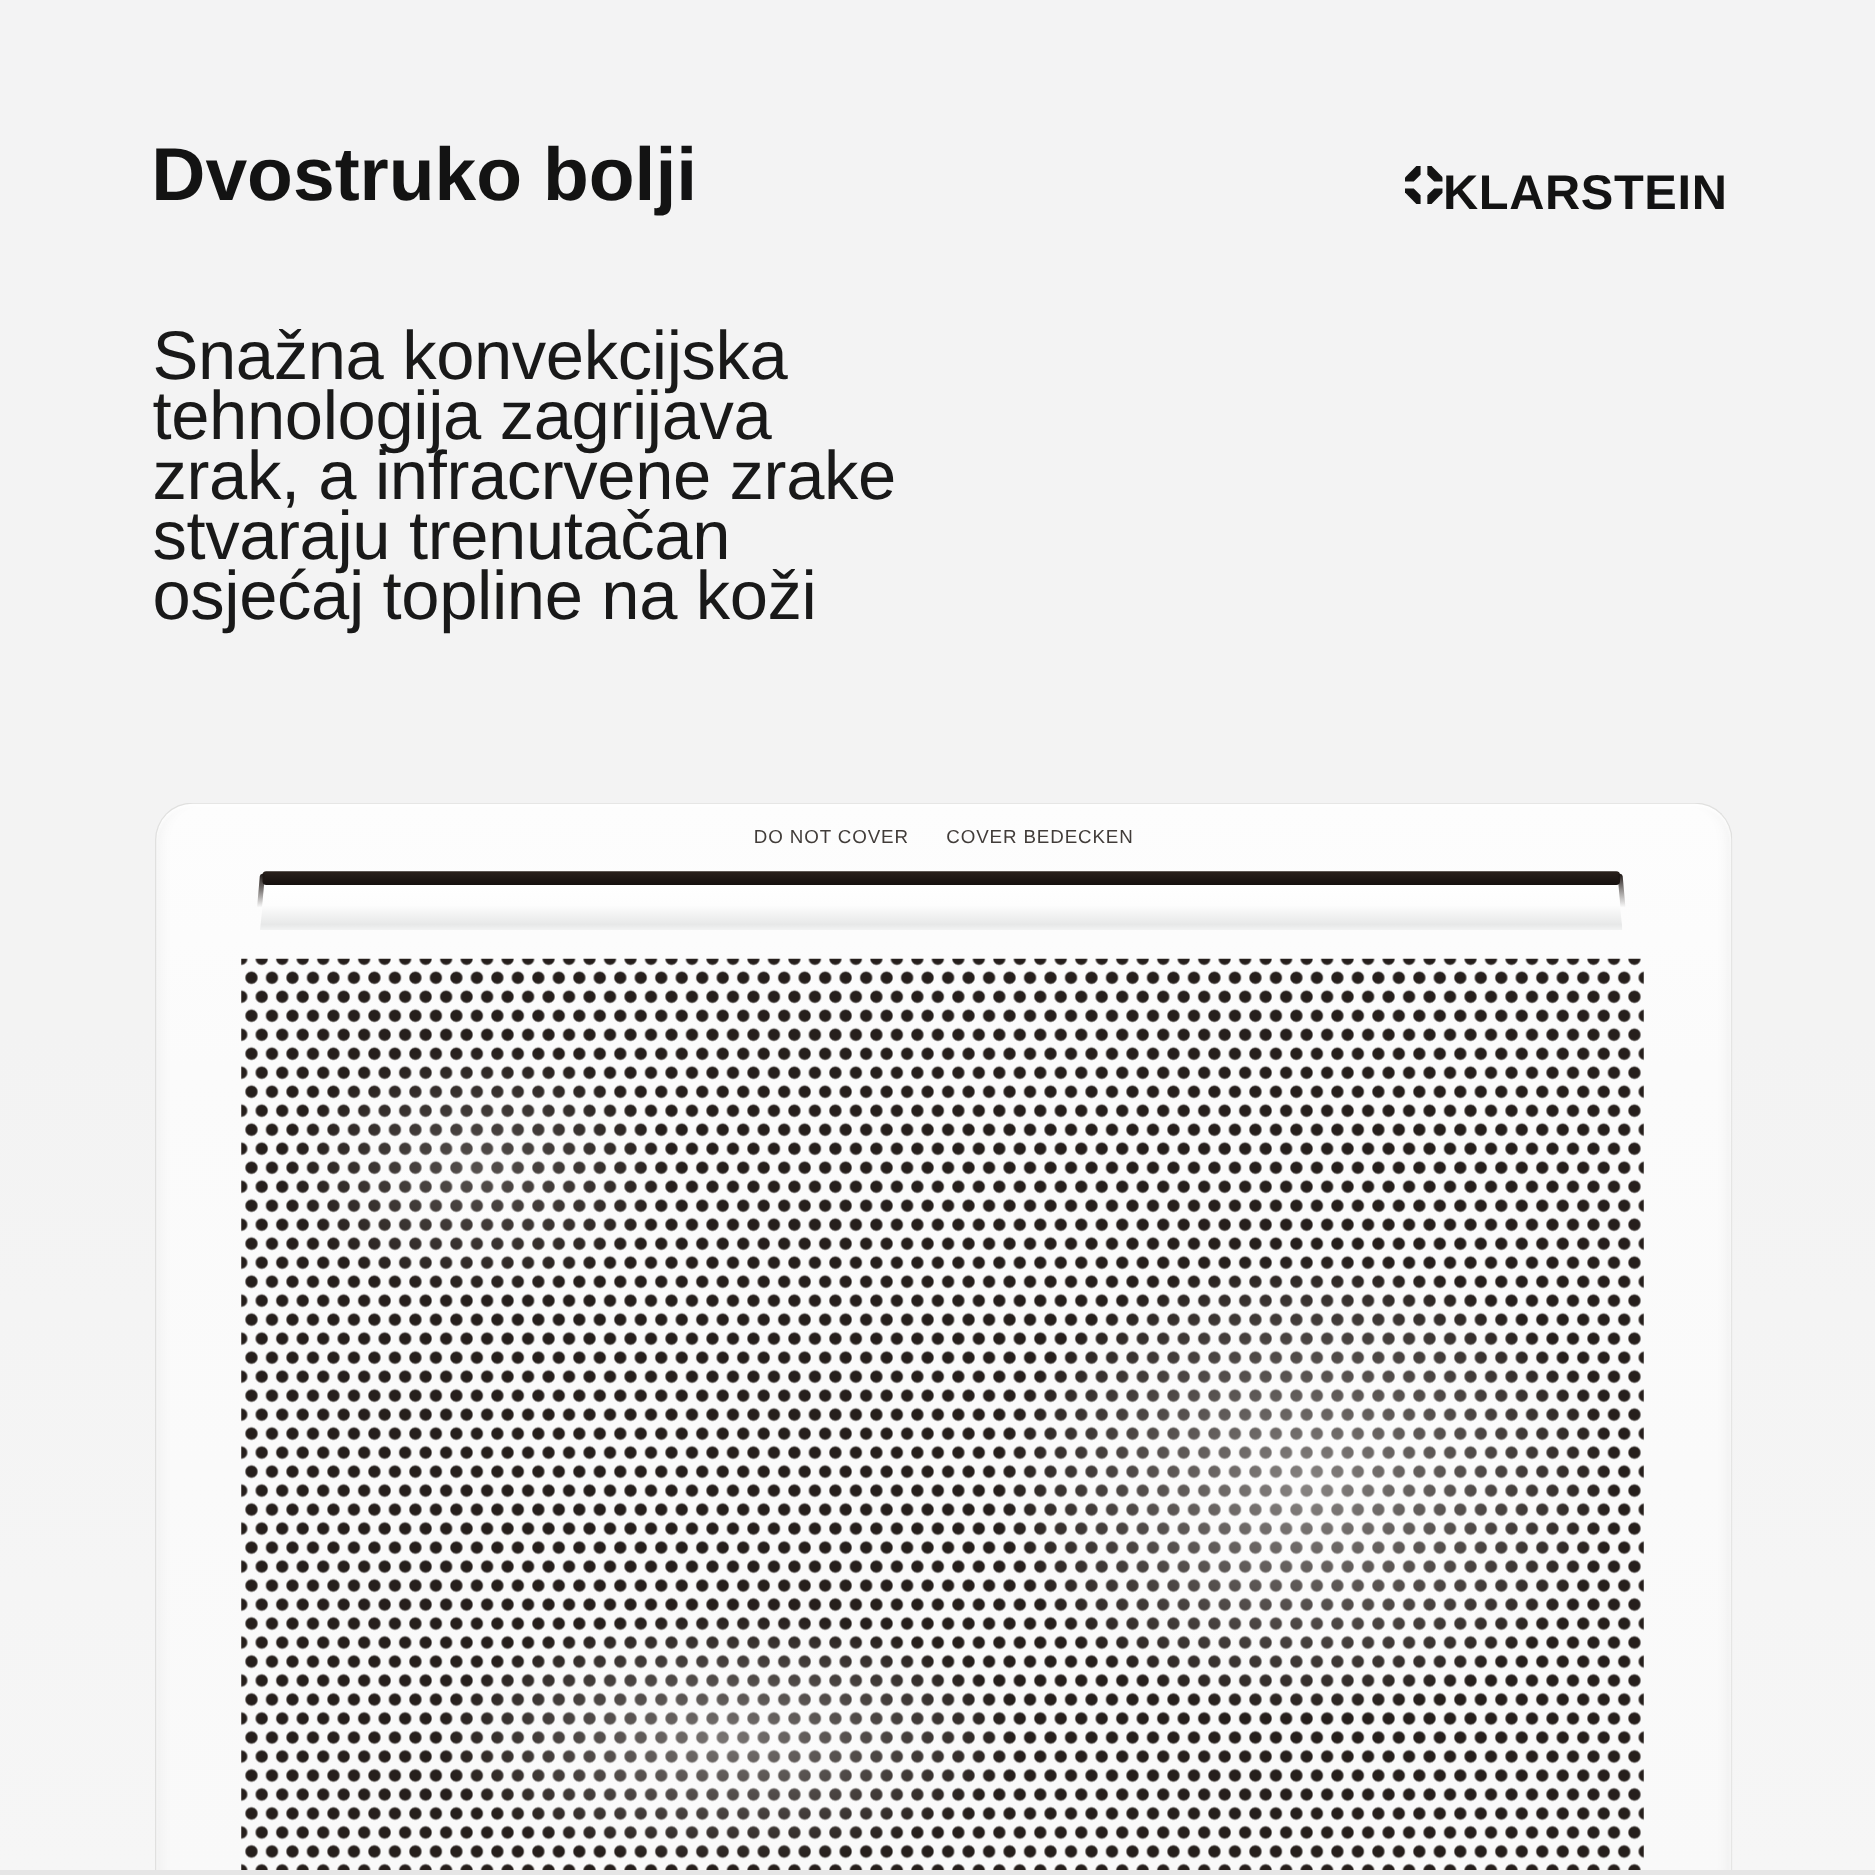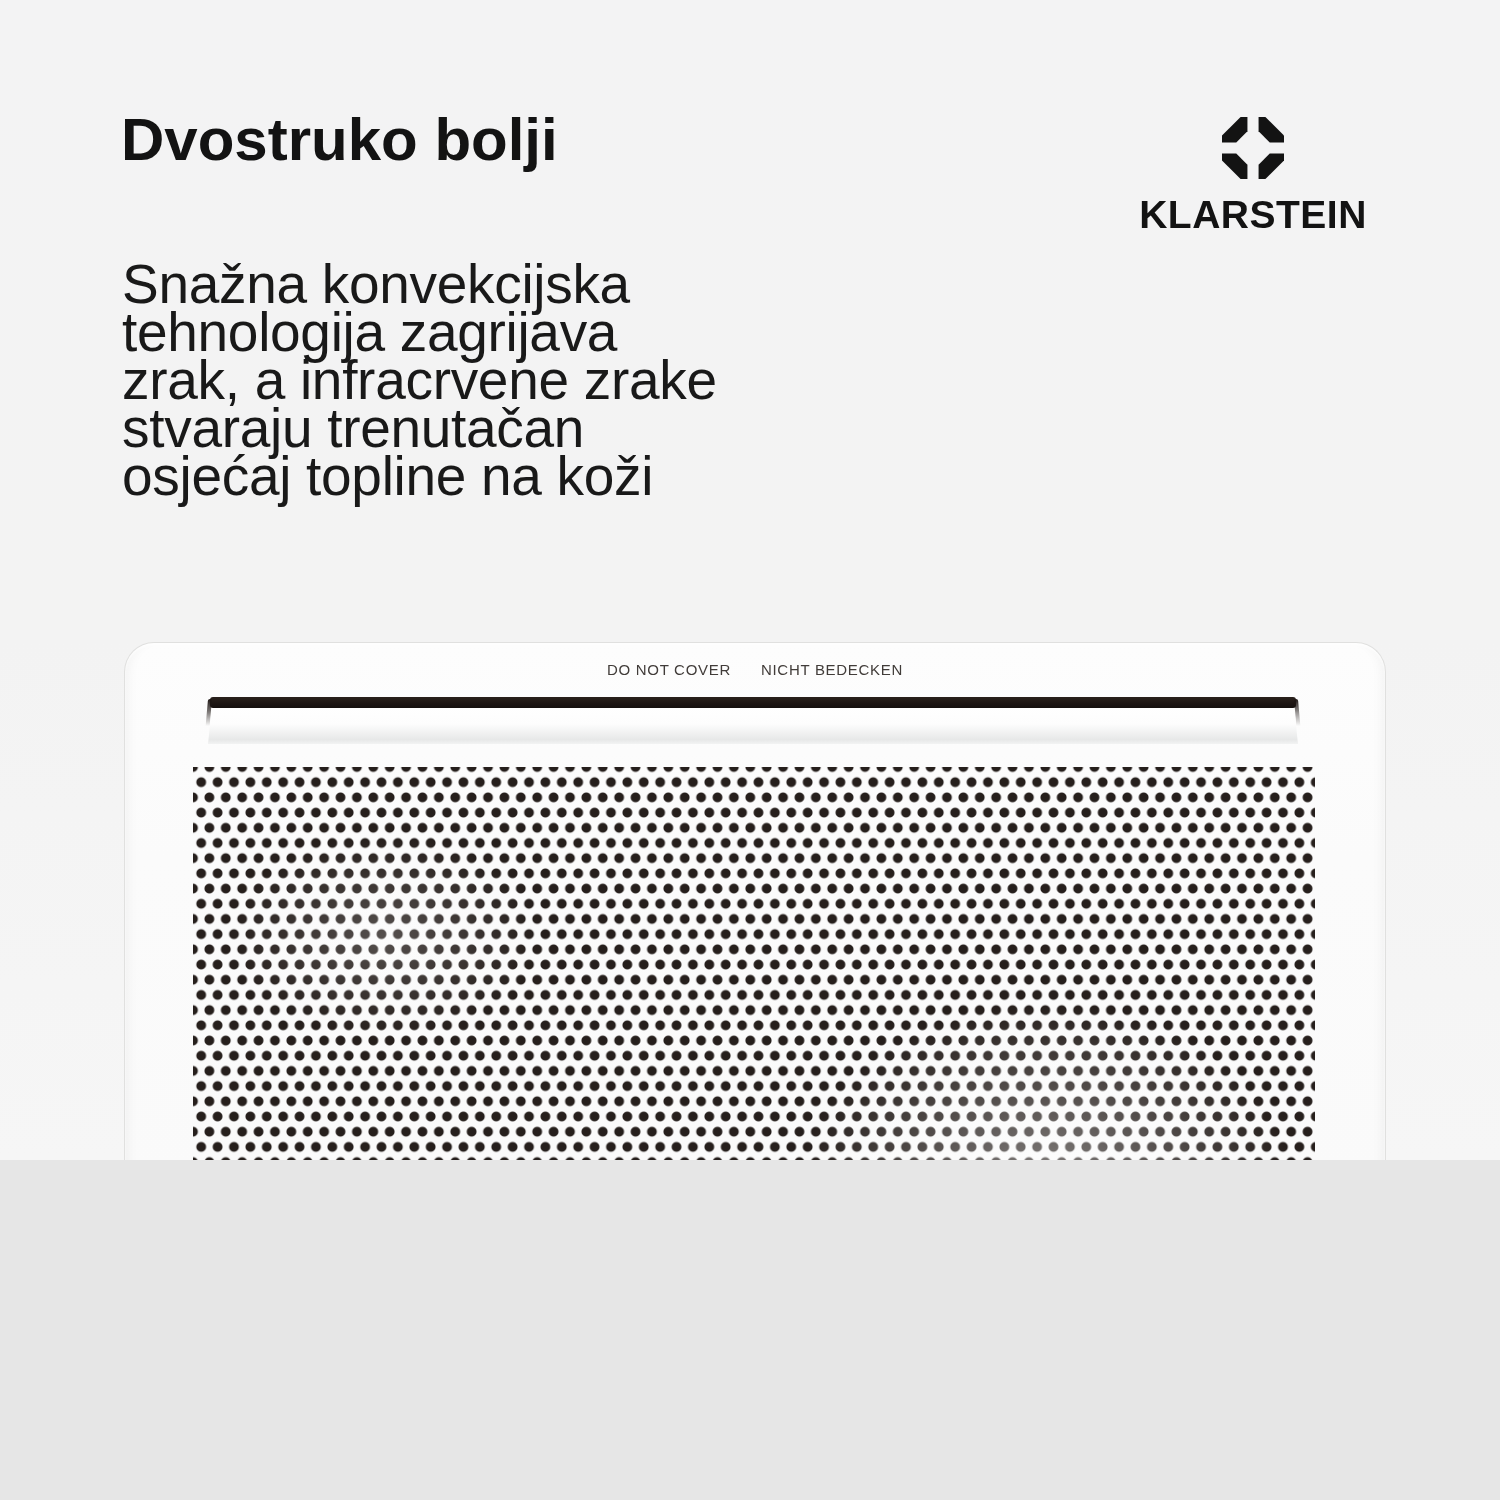--- a/index.html
+++ b/index.html
@@ -1,18 +1,18 @@
 <!DOCTYPE html>
 <html><head>
 <meta charset="utf-8">
 <style>
   html,body{margin:0;padding:0;background:#e6e6e6;}
   .canvas{
     position:relative;
-    width:1500px;height:1160px;
+    width:1500px;height:1496px;
     overflow:hidden;
     background:linear-gradient(180deg,#f3f3f4 0%,#f3f3f3 55%,#f6f6f6 100%);
     font-family:"Liberation Sans","DejaVu Sans",sans-serif;
   }
 
   
   .headline{
     position:absolute;left:121px;top:108px;margin:0;
     font-size:60px;line-height:64px;font-weight:700;
     letter-spacing:0;color:#131313;
@@ -20,21 +20,21 @@
   .description{
     position:absolute;left:122px;top:260px;margin:0;
     font-size:55px;line-height:48px;font-weight:400;
     letter-spacing:-0.3px;color:#191919;
     white-space:pre-line;
   }
 
   
   .brand{
     position:absolute;left:1124px;top:117px;width:258px;
-    display:flex;flex-direction:column;align-items:center;
+    display:flex;flex-direction:row;align-items:center;
   }
   .brand svg{display:block;width:62px;height:62px;}
   .brand .wordmark{
     margin-top:14px;
     font-size:39px;font-weight:700;letter-spacing:0.5px;color:#131313;
     white-space:nowrap;
   }
 
   
   .heater{
@@ -120,21 +120,21 @@
       <polygon fill="#131313" points="100,59 100,70 70,100 59,100 59,77 77,59"></polygon>
       <polygon fill="#131313" points="0,59 23,59 41,77 41,100 30,100 0,70"></polygon>
     </svg>
     <div class="wordmark">KLARSTEIN</div>
   </div>
 
   <div class="heater">
 
     <div class="heater-labels">
       <span>DO NOT COVER</span>
-      <span>NICHT BEDECKEN</span>
+      <span>COVER BEDECKEN</span>
     </div>
 
     <div class="vent">
       <div class="vent-bar"></div>
       <div class="vent-tip left"></div>
       <div class="vent-tip right"></div>
       <div class="vent-shelf"></div>
     </div>
 
     <div class="perf">

